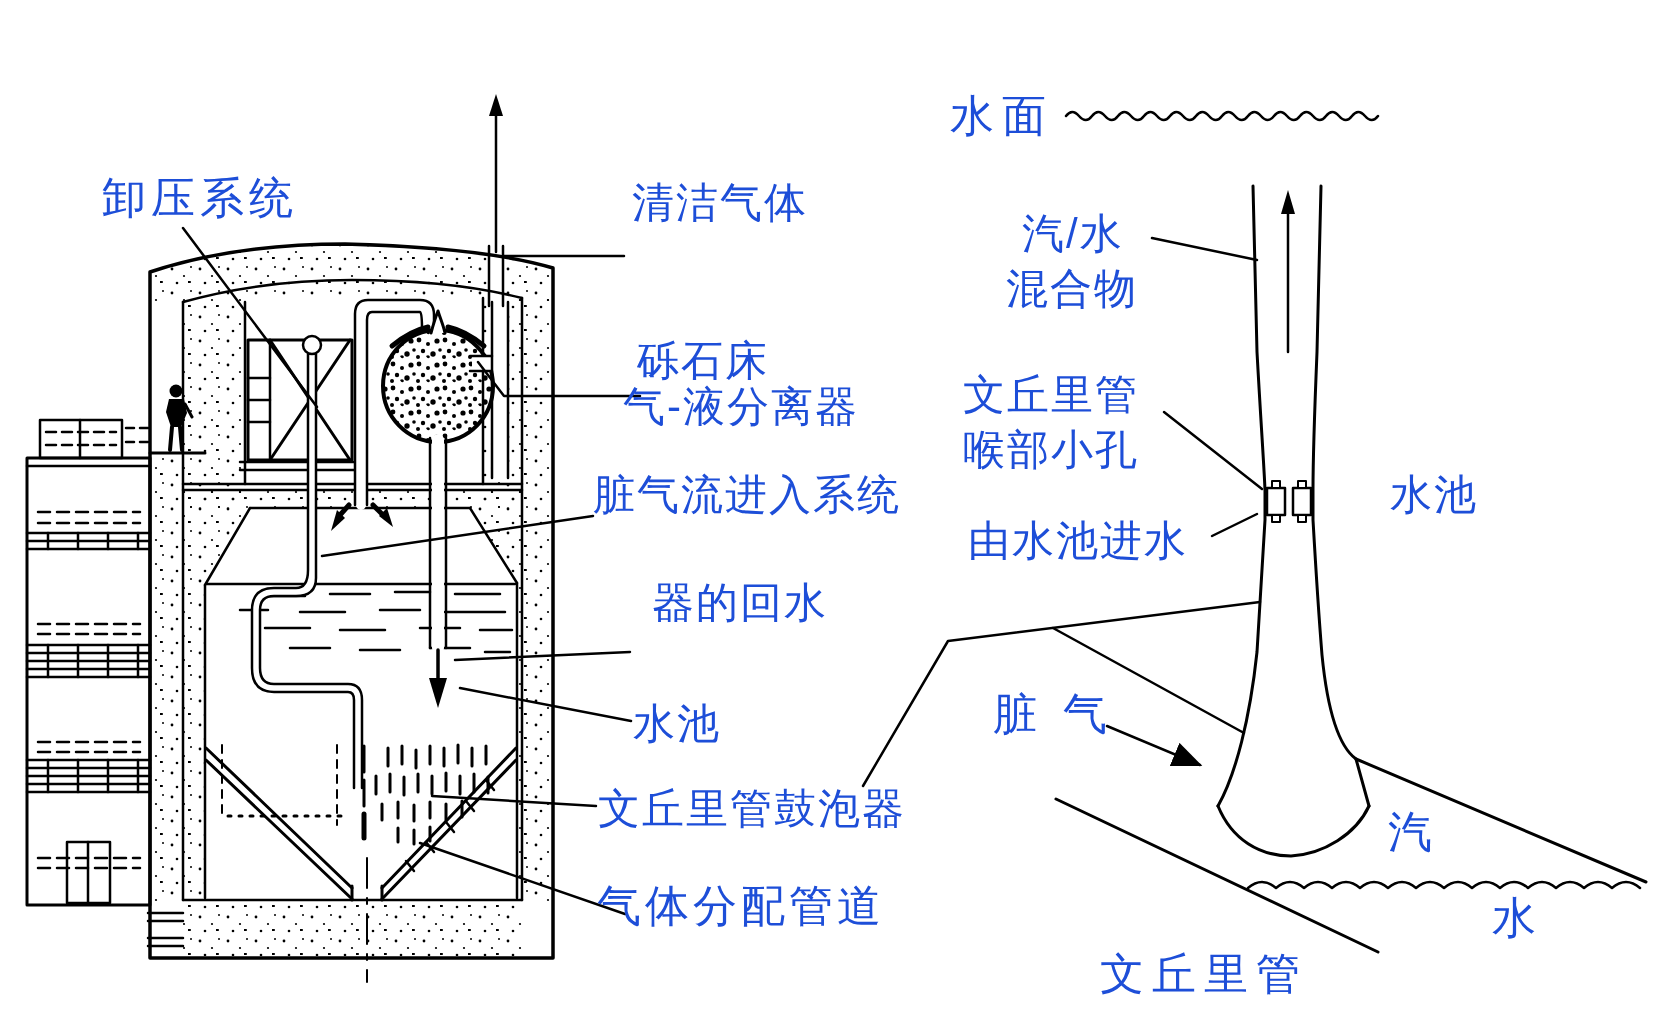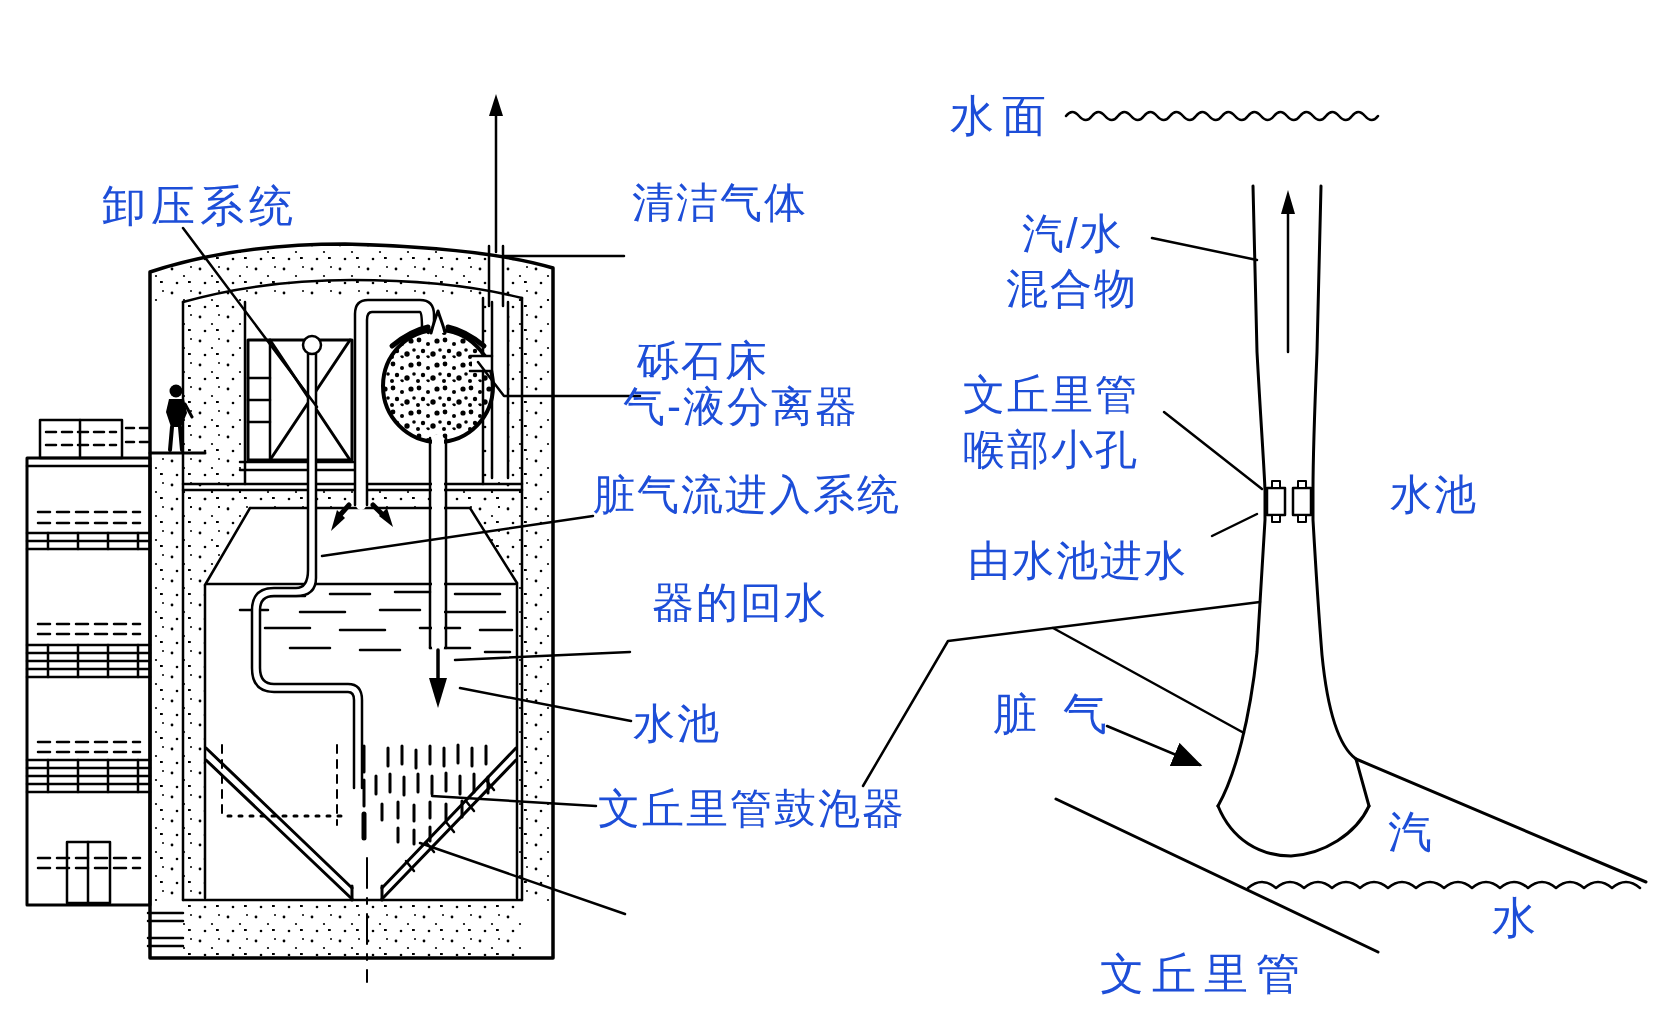--- a/index.html
+++ b/index.html
@@ -320,55 +320,56 @@
       <line x1="1152" y1="238" x2="1257" y2="260"></line>
       <line x1="1164" y1="412" x2="1262" y2="489"></line>
       <line x1="1212" y1="536" x2="1257" y2="514"></line>
       <polyline points="863,786 948,641 1260,602"></polyline>
       <line x1="1053" y1="628" x2="1244" y2="733"></line>
       <line x1="1107" y1="726" x2="1200" y2="765" marker-end="url(#ah)"></line>
     </g>
   </g>
 </svg>
 
-<div class="lbl" style="left:102px;top:174px;font-size:44px;letter-spacing:5px;margin-top:8px;">卸压系统</div>
+<div class="lbl" style="left:102px;top:174px;font-size:44px;letter-spacing:5px;">卸压系统</div>
 
 <div class="lbl l2block" style="left:622px;top:180px;">
   <span style="padding-left:10px;">清洁气体</span>
 </div>
 
 <div class="lbl l2block" style="left:623px;top:338px;">
   <span style="padding-left:14px;">砾石床</span>
   <span>气-液分离器</span>
 </div>
 
 <div class="lbl" style="left:593px;top:472px;">脏气流进入系统</div>
 
 <div class="lbl l2block" style="left:630px;top:570px;line-height:1.55;">
   <span style="padding-left:6px;margin-left:16px;">器的回水</span>
 </div>
 
 <div class="lbl" style="left:633px;top:701px;">水池</div>
 
 <div class="lbl" style="left:598px;top:786px;">文丘里管鼓泡器</div>
 
+<div class="lbl" style="left:597px;top:882px;font-size:44px;letter-spacing:4px;">气体分配管道</div>
 
 <div class="lbl" style="left:950px;top:92px;font-size:44px;letter-spacing:8px;">水面</div>
 
 <div class="lbl l2block" style="left:1006px;top:206px;line-height:1.32;">
   <span style="padding-left:16px;">汽/水</span>
   <span>混合物</span>
 </div>
 
 <div class="lbl l2block" style="left:963px;top:368px;line-height:1.3;">
   <span>文丘里管</span>
   <span>喉部小孔</span>
 </div>
 
-<div class="lbl" style="left:968px;top:538px;text-align:right;">由水池进水</div>
+<div class="lbl" style="left:968px;top:518px;text-align:right;">由水池进水</div>
 
 <div class="lbl" style="left:1390px;top:472px;">水池</div>
 
 <div class="lbl" style="left:993px;top:690px;font-size:44px;letter-spacing:26px;">脏气</div>
 
 <div class="lbl" style="left:1388px;top:808px;font-size:44px;">汽</div>
 
 <div class="lbl" style="left:1492px;top:894px;font-size:44px;">水</div>
 
 <div class="lbl" style="left:1100px;top:950px;font-size:44px;letter-spacing:8px;">文丘里管</div>

